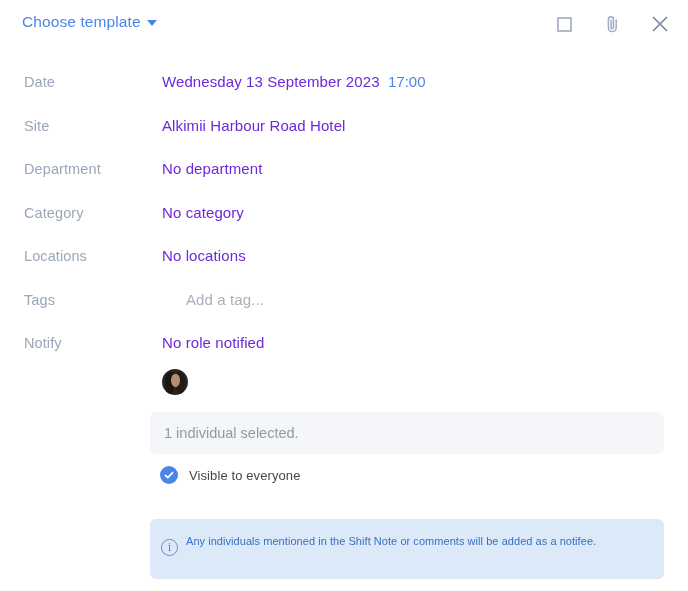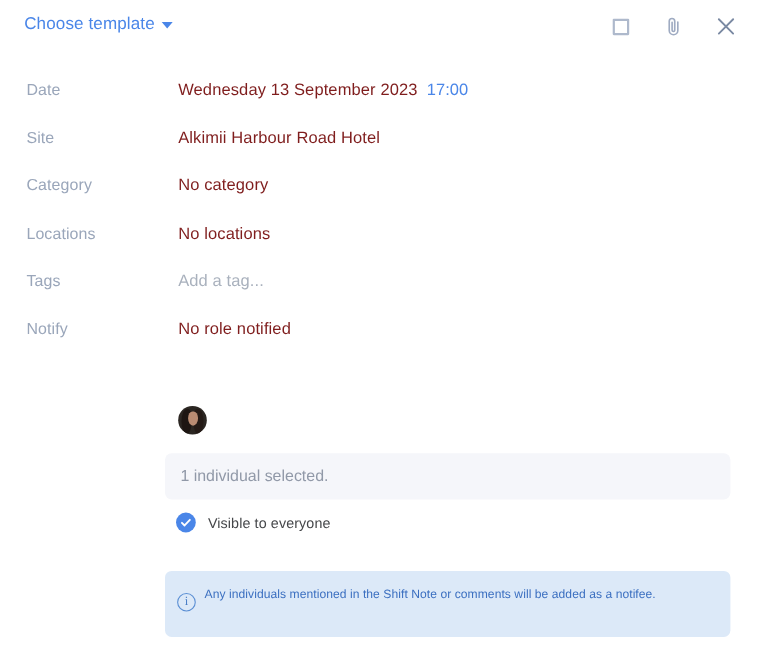--- a/index.html
+++ b/index.html
@@ -93,26 +93,27 @@
     top: 2px;
     font-size: 14.5px;
     color: #9aa6ba;
     letter-spacing: 0.1px;
   }
   .row .fvalue {
     position: absolute;
     left: 162px;
     top: 1px;
     font-size: 15px;
-    color: #7f1d1d;
+    color: #6d28d9;
     letter-spacing: 0.1px;
     cursor: pointer;
   }
   .row .fvalue.placeholder {
     color: #a9b1bd;
+    margin-left: 24px;
   }
   .row .ftime {
     position: absolute;
     left: 388px;
     top: 1px;
     font-size: 15px;
     color: #4a86e8;
     cursor: pointer;
   }
 
@@ -291,20 +292,24 @@
       <span class="flabel">Date</span>
       <span class="fvalue">Wednesday 13 September 2023</span>
       <span class="ftime">17:00</span>
     </div>
 
     <div class="row">
       <span class="flabel">Site</span>
       <span class="fvalue">Alkimii Harbour Road Hotel</span>
     </div>
 
+    <div class="row">
+      <span class="flabel">Department</span>
+      <span class="fvalue">No department</span>
+    </div>
 
     <div class="row">
       <span class="flabel">Category</span>
       <span class="fvalue">No category</span>
     </div>
 
     <div class="row">
       <span class="flabel">Locations</span>
       <span class="fvalue">No locations</span>
     </div>

